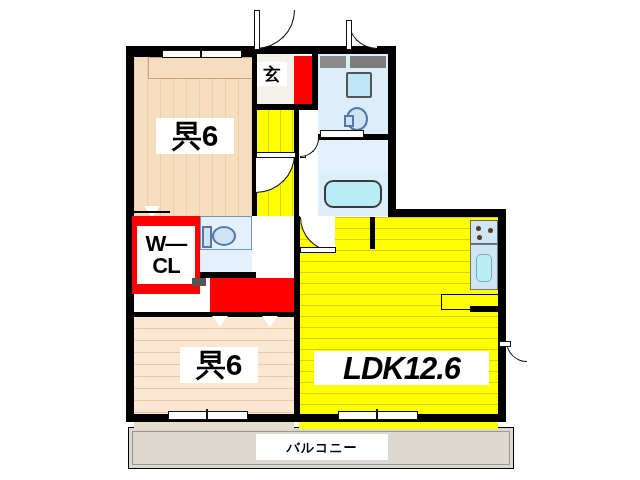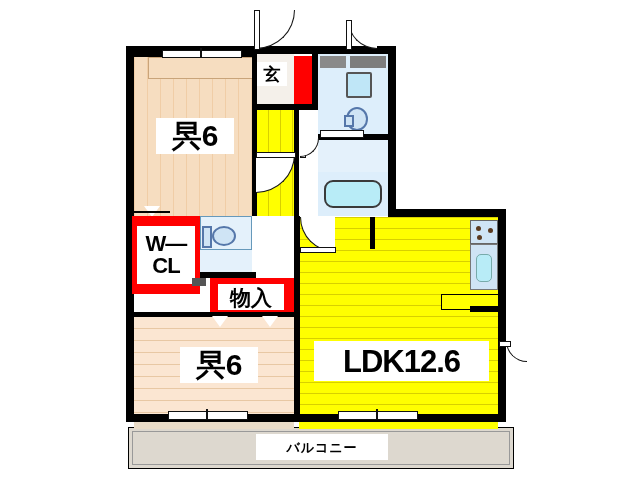--- a/index.html
+++ b/index.html
@@ -150,37 +150,36 @@
   <div class="abs darkchip" style="left:192px;top:278px;width:14px;height:8px;"></div>
 
   <div class="abs floor-blue2" style="left:200px;top:216px;width:52px;height:60px;"></div>
   <div class="fx toilet-bowl" style="left:212px;top:226px;width:24px;height:20px;"></div>
   <div class="fx toilet-tank" style="left:202px;top:226px;width:10px;height:22px;"></div>
   <div class="abs" style="left:200px;top:216px;width:52px;height:34px;border:1.5px solid #6699bb;"></div>
   <div class="abs darkchip" style="left:192px;top:278px;width:14px;height:8px;"></div>
   <div class="abs wall" style="left:200px;top:272px;width:56px;height:6px;"></div>
 
   <div class="abs floor-red" style="left:210px;top:278px;width:84px;height:38px;"></div>
-  <div class="abs lbl lbl-mono" style="left:218px;top:284px;width:66px;height:26px;">物入</div>
 
   <div class="abs floor-wood-h" style="left:134px;top:316px;width:160px;height:98px;"></div>
   <div class="abs wall" style="left:134px;top:312px;width:160px;height:5px;"></div>
   <div class="abs lbl lbl-room" style="left:180px;top:347px;width:78px;height:36px;">昗6</div>
 
   <div class="arrowmark" style="left:212px;top:316px;"></div>
   <div class="arrowmark" style="left:262px;top:316px;"></div>
   <div class="arrowline" style="left:194px;top:314px;width:100px;height:2px;"></div>
 
   <div class="slide" style="left:168px;top:411px;width:78px;height:7px;"></div>
   <div class="slide-mid" style="left:206px;top:409px;width:2px;height:10px;"></div>
   <div class="abs" style="left:134px;top:421px;width:160px;height:8px;background:#e9dcc8;border-top:1px solid #000;"></div>
 
   <div class="abs floor-yellow-h" style="left:299px;top:217px;width:199px;height:197px;"></div>
   <div class="abs wall" style="left:294px;top:216px;width:6px;height:198px;"></div>
-  <div class="abs lbl lbl-ldk" style="left:314px;top:341px;width:175px;height:40px;">LDK12.6</div>
+  <div class="abs lbl lbl-ldk" style="left:314px;top:351px;width:175px;height:34px;font-style:italic;">LDK12.6</div>
 
   <div class="abs wall" style="left:370px;top:217px;width:5px;height:32px;"></div>
 
   <div class="arc arc-bl" style="left:300px;top:217px;width:34px;height:34px;"></div>
   <div class="doorleaf" style="left:300px;top:247px;width:34px;height:4px;"></div>
 
   <div class="fx stove" style="left:470px;top:220px;width:28px;height:24px;">
     <span class="burner" style="left:5px;top:5px;"></span>
     <span class="burner" style="left:17px;top:7px;"></span>
     <span class="burner" style="left:6px;top:14px;"></span>

